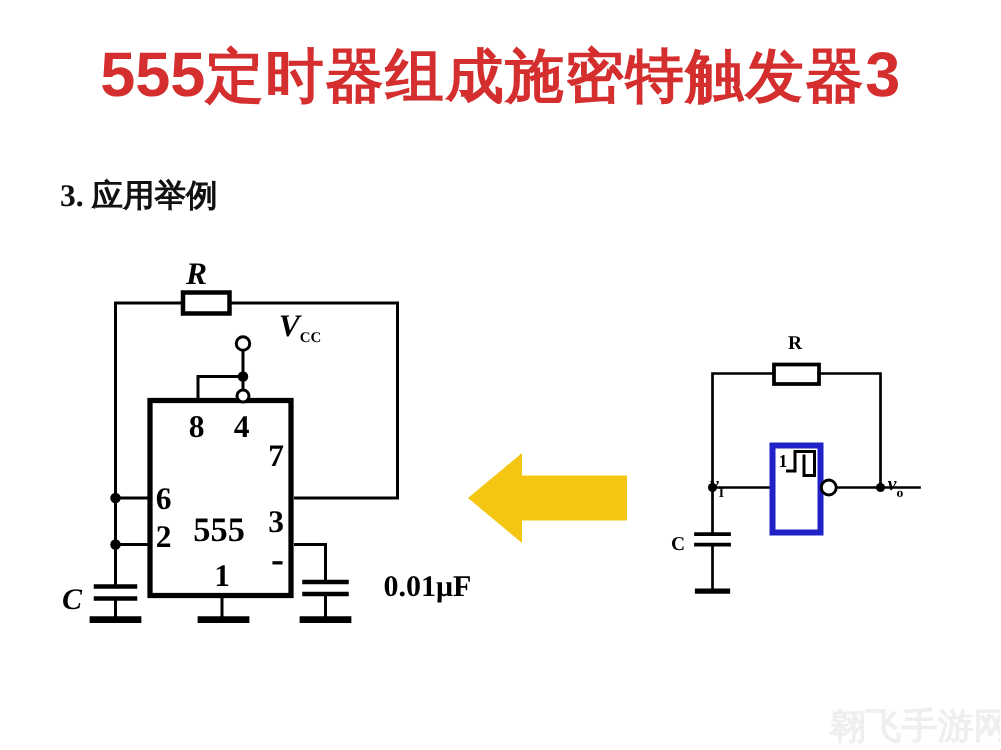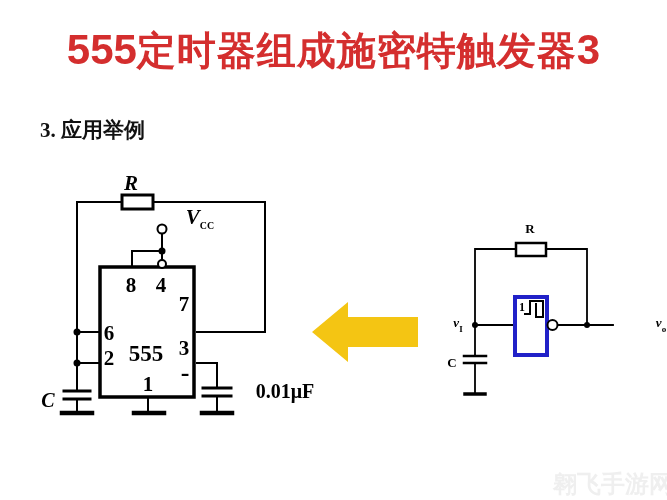--- a/index.html
+++ b/index.html
@@ -110,19 +110,19 @@
   <span class="lbl f21" style="left:109px;top:358px;">2</span>
   <span class="lbl f23" style="left:146px;top:353px;">555</span>
   <span class="lbl f21" style="left:148px;top:384px;">1</span>
   <span class="lbl minus" style="left:185px;top:373px;">-</span>
 
   <span class="lbl it f20" style="left:48px;top:400px;">C</span>
   <span class="lbl f20" style="left:277px;top:391px;padding-left:16px;">0.01μF</span>
 
   <span class="lbl f13" style="left:530px;top:228px;">R</span>
   <span class="lbl f12" style="left:522px;top:307px;">1</span>
-  <span class="lbl" style="left:458px;top:324px;"><span class="it f13">v</span><sub style="font-size:9px;">I</sub></span>
-  <span class="lbl" style="left:661px;top:324px;"><span class="it f13">v</span><sub style="font-size:9px;">o</sub></span>
+  <span class="lbl" style="left:478px;top:324px;"><span class="it f13">v</span><sub style="font-size:9px;">I</sub></span>
+  <span class="lbl" style="left:597px;top:324px;"><span class="it f13">v</span><sub style="font-size:9px;">o</sub></span>
   <span class="lbl f13" style="left:452px;top:362px;">C</span>
 
   <div class="watermark">翱飞手游网</div>
 
 </div>
 
 </body></html>

